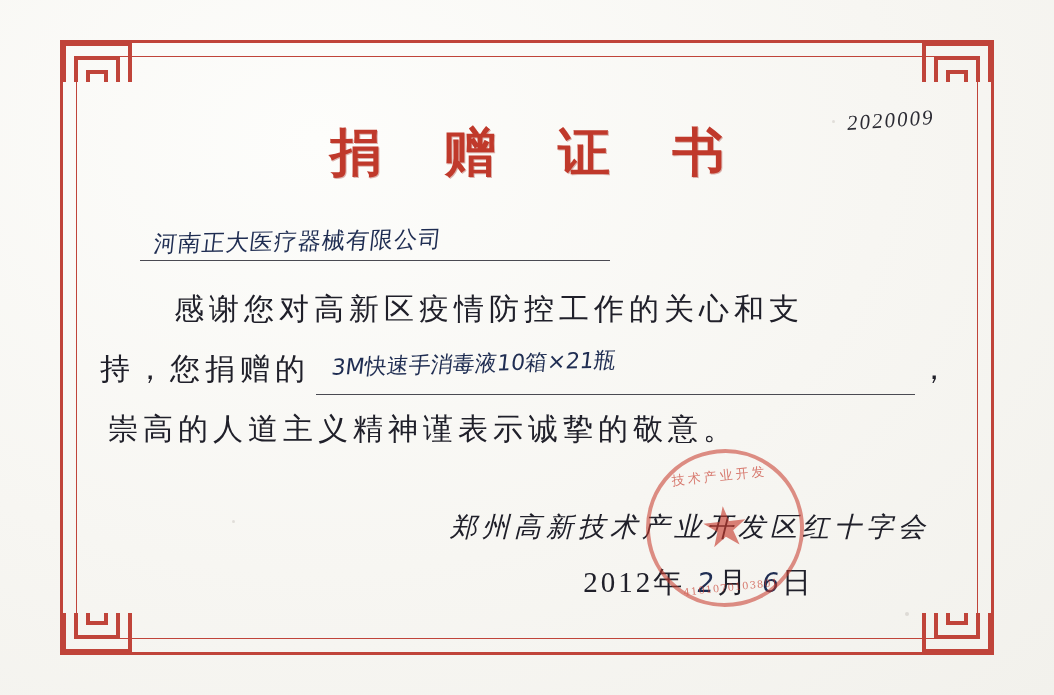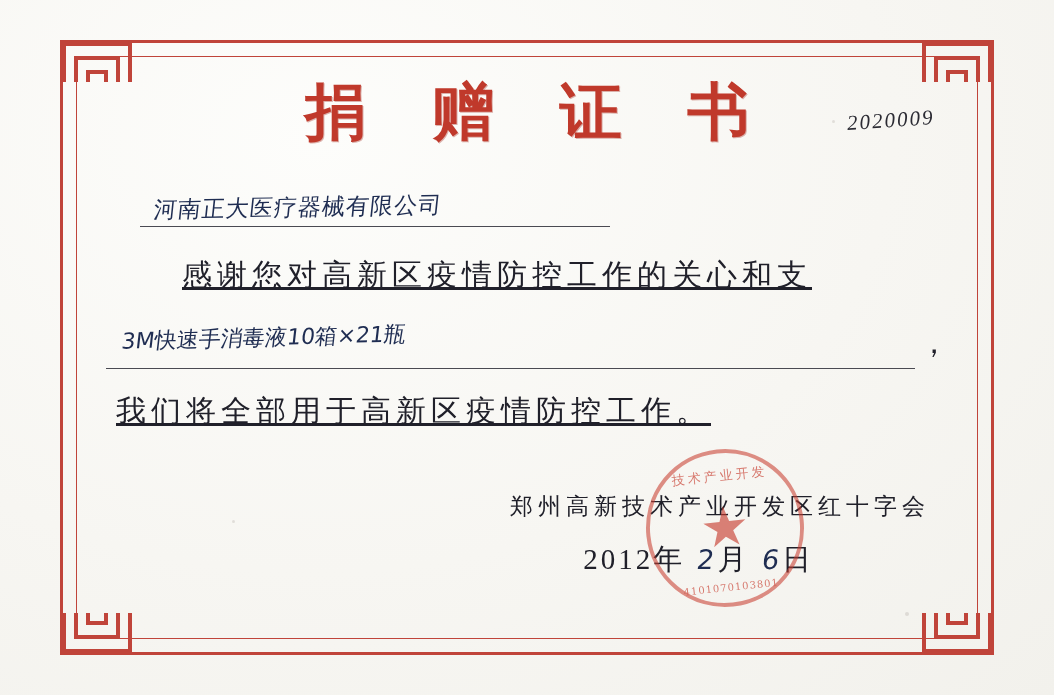--- a/index.html
+++ b/index.html
@@ -85,22 +85,23 @@
     font-family: "Liberation Serif", serif;
     font-size: 21px;
     color: #2b2b33;
     letter-spacing: 2px;
     transform: rotate(-4deg);
     font-style: italic;
   }
 
   .title {
     text-align: center;
+    margin-top: 48px;
     font-family: "DejaVu Serif", serif;
-    font-size: 62px;
+    font-size: 52px;
     font-weight: bold;
     color: #c0392b;
     letter-spacing: 22px;
     text-indent: 22px;
     text-shadow: 1px 1px 0 rgba(160,40,30,.35);
   }
 
   .recipient-line {
     position: relative;
     margin: 38px 0 0 40px;
@@ -120,21 +121,21 @@
   }
 
   .body-text {
     margin-top: 22px;
     font-family: "DejaVu Serif", serif;
     font-size: 30px;
     color: #20202a;
     line-height: 52px;
     letter-spacing: 5px;
   }
-  .body-text p { margin: 16px; text-decoration: underline; }
+  .body-text p { margin: 8px; }
   .indent { text-indent: 66px; }
 
   .fill-row {
     display: flex;
     align-items: flex-end;
   }
   .fill-blank {
     position: relative;
     flex: 1;
     border-bottom: 1.5px solid #4a4a52;
@@ -152,23 +153,24 @@
     transform: skewX(-8deg) rotate(-1.5deg);
   }
 
   .signature-block {
     margin-top: 54px;
     text-align: right;
     font-family: "DejaVu Serif", serif;
     color: #20202a;
   }
   .org-name {
-    font-size: 23px;
+    font-size: 27px;
     letter-spacing: 5px;
     padding-right: 24px;
+    font-style: italic;
   }
   .date-line {
     margin-top: 18px;
     font-size: 29px;
     letter-spacing: 3px;
     padding-right: 140px;
   }
   .date-line .num {
     font-family: "Liberation Serif", serif;
   }
@@ -287,27 +289,28 @@
     <div class="title">捐 赠 证 书</div>
 
     <div class="recipient-line">
       <span class="handwriting">河南正大医疗器械有限公司</span>
     </div>
 
     <div class="body-text">
       <p class="indent">感谢您对高新区疫情防控工作的关心和支</p>
 
       <div class="fill-row">
+        <span>持，您捐赠的</span>
         <span class="fill-blank">
           <span class="handwriting">3M快速手消毒液10箱×21瓶</span>
         </span>
         <span>，</span>
       </div>
 
-      <p>我们将全部用于高新区疫情防控工作。</p>
+      <p>崇高的人道主义精神谨表示诚挚的敬意。</p>
     </div>
 
     <div class="signature-block">
       <div class="org-name">郑州高新技术产业开发区红十字会</div>
       <div class="date-line">
         <span class="num">2012</span><span>年</span>
         <span class="handwriting-num">2</span><span>月</span>
         <span class="handwriting-num">6</span><span>日</span>
       </div>
     </div>

